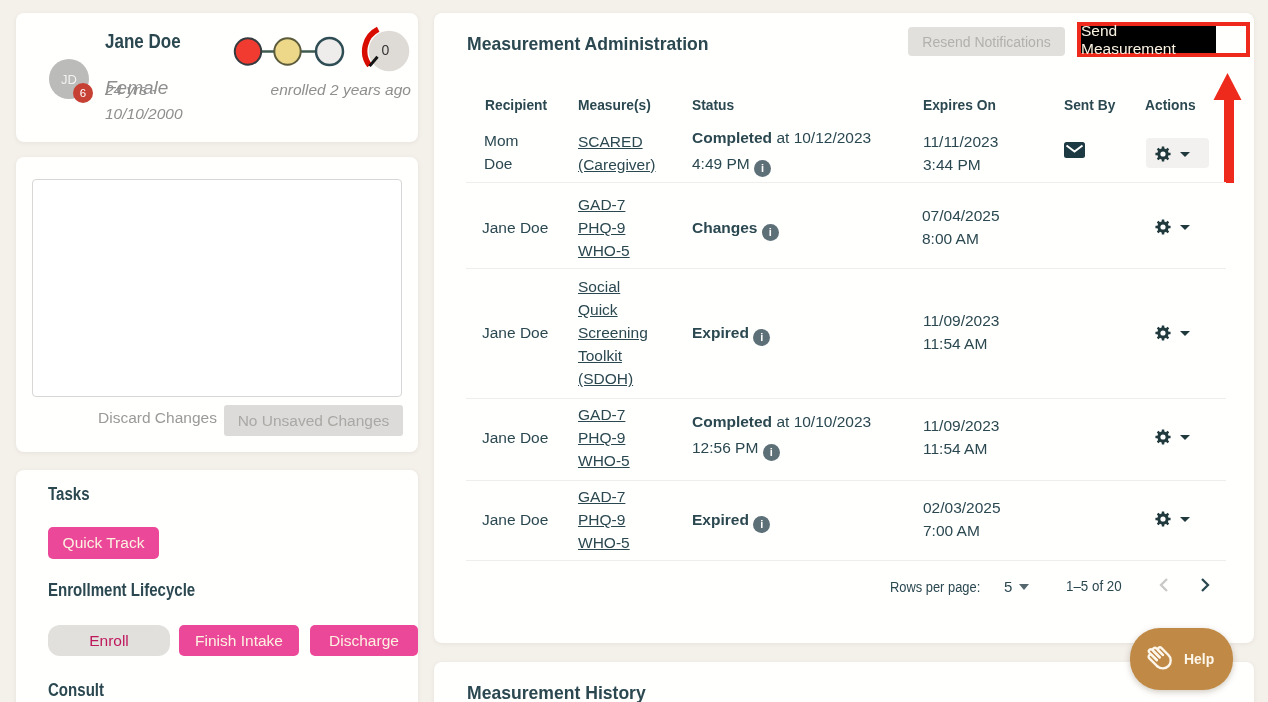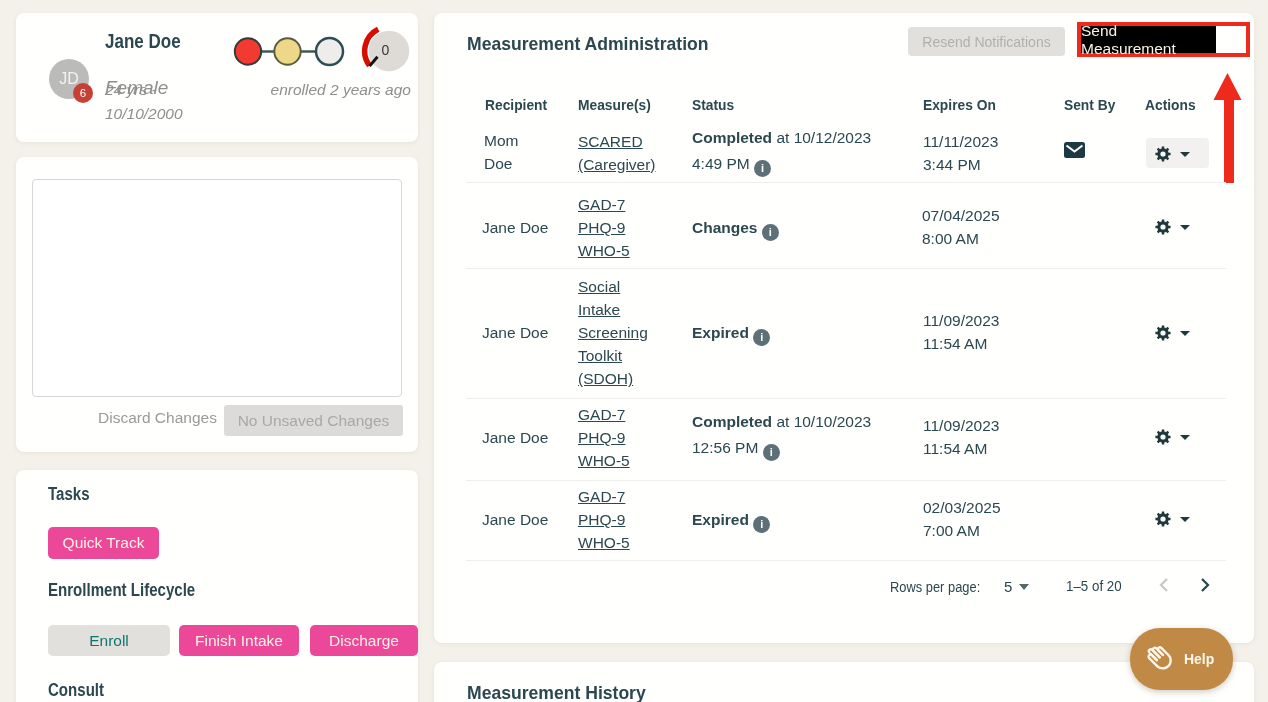--- a/index.html
+++ b/index.html
@@ -2,32 +2,32 @@
 <html><head>
 <meta charset="utf-8">
 <style>
   * { margin:0; padding:0; box-sizing:border-box; }
   html,body { width:1268px; height:702px; background:#f4f0ea; font-family:"Liberation Sans", sans-serif; overflow:hidden; position:relative; }
   .card { position:absolute; background:#fffffe; border-radius:8px; box-shadow:0 1px 4px rgba(120,110,100,0.10); }
   .abs { position:absolute; }
   .teal { color:#2b4850; }
   .gray-i { color:#8f8f8f; font-style:italic; }
   .btn-brown { background:#ec4899; color:#fbf2e2; border-radius:5px; display:flex; align-items:center; justify-content:center; font-size:15.5px; }
-  .btn-gray { background:#e2e0dd; color:#0f766e; border-radius:5px; display:flex; align-items:center; justify-content:center; font-size:15.5px; }
+  .btn-gray { background:#e2e0dd; color:#be185d; border-radius:12px; display:flex; align-items:center; justify-content:center; font-size:15.5px; }
   .link { color:#2b4850; text-decoration:underline; }
   .bold { font-weight:bold; }
   .cell { position:absolute; font-size:15.5px; color:#2b4850; line-height:23px; }
   .sep { position:absolute; left:466px; width:760px; height:1px; background:#efeeec; }
   .info { display:inline-block; width:17px; height:17px; border-radius:50%; background:#5d6f77; color:#fff; font-size:11px; font-weight:bold; text-align:center; line-height:17px; vertical-align:-3px; font-style:normal; }
 </style>
 </head>
 <body>
 
 <div class="card" style="left:16px; top:13px; width:402px; height:129px;">
-  <div class="abs" style="left:33px; top:46px; width:40px; height:40px; border-radius:50%; background:#bbbbba; color:#f2f2f2; font-size:16px; display:flex; align-items:center; justify-content:center;">JD</div>
+  <div class="abs" style="left:33px; top:46px; width:40px; height:40px; border-radius:50%; background:#bbbbba; color:#f2f2f2; font-size:13px; display:flex; align-items:center; justify-content:center;">JD</div>
   <div class="abs" style="left:57px; top:70px; width:20px; height:20px; border-radius:50%; background:#c64133; color:#fff; font-size:11.5px; display:flex; align-items:center; justify-content:center;">6</div>
   <div class="abs teal bold" style="left:89px; top:17px; font-size:20px; transform:scaleX(0.85); transform-origin:left;">Jane Doe</div>
   <div class="abs gray-i" style="left:89px; top:44px; font-size:19px;margin-top:20px;">Female</div>
   <div class="abs gray-i" style="left:89px; top:68px; font-size:15.5px;">24 yrs -</div>
   <div class="abs gray-i" style="left:89px; top:92px; font-size:15.5px;">10/10/2000</div>
 
   <svg class="abs" style="left:196px; top:14px;" width="145" height="50" viewBox="0 0 145 50">
     <line x1="36" y1="24.5" x2="76" y2="24.5" stroke="#3e5a4f" stroke-width="2.5"></line>
     <line x1="76" y1="24.5" x2="118" y2="24.5" stroke="#3e5a4f" stroke-width="2.5"></line>
     <circle cx="36" cy="24.5" r="13.2" fill="#f13b30" stroke="#343a3e" stroke-width="2"></circle>
@@ -102,21 +102,21 @@
 <div class="cell" style="left:922px; top:204px;">07/04/2025<br>8:00 AM</div>
 <svg class="abs" style="left:1154.5px; top:219px;" width="16" height="16" viewBox="0 0 16 16">
     <path d="M 15.51 6.81 A 7.6 7.6 0 0 1 15.51 9.19 L 13.54 9.33 A 5.7 5.7 0 0 1 12.86 10.98 L 14.15 12.47 A 7.6 7.6 0 0 1 12.47 14.15 L 10.98 12.86 A 5.7 5.7 0 0 1 9.33 13.54 L 9.19 15.51 A 7.6 7.6 0 0 1 6.81 15.51 L 6.67 13.54 A 5.7 5.7 0 0 1 5.02 12.86 L 3.53 14.15 A 7.6 7.6 0 0 1 1.85 12.47 L 3.14 10.98 A 5.7 5.7 0 0 1 2.46 9.33 L 0.49 9.19 A 7.6 7.6 0 0 1 0.49 6.81 L 2.46 6.67 A 5.7 5.7 0 0 1 3.14 5.02 L 1.85 3.53 A 7.6 7.6 0 0 1 3.53 1.85 L 5.02 3.14 A 5.7 5.7 0 0 1 6.67 2.46 L 6.81 0.49 A 7.6 7.6 0 0 1 9.19 0.49 L 9.33 2.46 A 5.7 5.7 0 0 1 10.98 3.14 L 12.47 1.85 A 7.6 7.6 0 0 1 14.15 3.53 L 12.86 5.02 A 5.7 5.7 0 0 1 13.54 6.67 Z" fill="#20393c"></path>
     <circle cx="8" cy="8" r="2.6" fill="#fff"></circle>
   </svg>
 <div class="abs" style="left:1180px; top:225px; width:0; height:0; border-left:5px solid transparent; border-right:5px solid transparent; border-top:5.5px solid #20393c;"></div>
 
 <div class="sep" style="top:268px;"></div>
 
 <div class="cell" style="left:482px; top:321px;">Jane Doe</div>
-<div class="cell" style="left:578px; top:275px;"><span class="link">Social</span><br><span class="link">Intake</span><br><span class="link">Screening</span><br><span class="link">Toolkit</span><br><span class="link">(SDOH)</span></div>
+<div class="cell" style="left:578px; top:275px;"><span class="link">Social</span><br><span class="link">Quick</span><br><span class="link">Screening</span><br><span class="link">Toolkit</span><br><span class="link">(SDOH)</span></div>
 <div class="cell" style="left:692px; top:321px;"><span class="bold">Expired</span> <span class="info">i</span></div>
 <div class="cell" style="left:923px; top:309px;">11/09/2023<br>11:54 AM</div>
 <svg class="abs" style="left:1154.5px; top:325px;" width="16" height="16" viewBox="0 0 16 16">
     <path d="M 15.51 6.81 A 7.6 7.6 0 0 1 15.51 9.19 L 13.54 9.33 A 5.7 5.7 0 0 1 12.86 10.98 L 14.15 12.47 A 7.6 7.6 0 0 1 12.47 14.15 L 10.98 12.86 A 5.7 5.7 0 0 1 9.33 13.54 L 9.19 15.51 A 7.6 7.6 0 0 1 6.81 15.51 L 6.67 13.54 A 5.7 5.7 0 0 1 5.02 12.86 L 3.53 14.15 A 7.6 7.6 0 0 1 1.85 12.47 L 3.14 10.98 A 5.7 5.7 0 0 1 2.46 9.33 L 0.49 9.19 A 7.6 7.6 0 0 1 0.49 6.81 L 2.46 6.67 A 5.7 5.7 0 0 1 3.14 5.02 L 1.85 3.53 A 7.6 7.6 0 0 1 3.53 1.85 L 5.02 3.14 A 5.7 5.7 0 0 1 6.67 2.46 L 6.81 0.49 A 7.6 7.6 0 0 1 9.19 0.49 L 9.33 2.46 A 5.7 5.7 0 0 1 10.98 3.14 L 12.47 1.85 A 7.6 7.6 0 0 1 14.15 3.53 L 12.86 5.02 A 5.7 5.7 0 0 1 13.54 6.67 Z" fill="#20393c"></path>
     <circle cx="8" cy="8" r="2.6" fill="#fff"></circle>
   </svg>
 <div class="abs" style="left:1180px; top:331px; width:0; height:0; border-left:5px solid transparent; border-right:5px solid transparent; border-top:5.5px solid #20393c;"></div>
 
 <div class="sep" style="top:398px;"></div>
 

